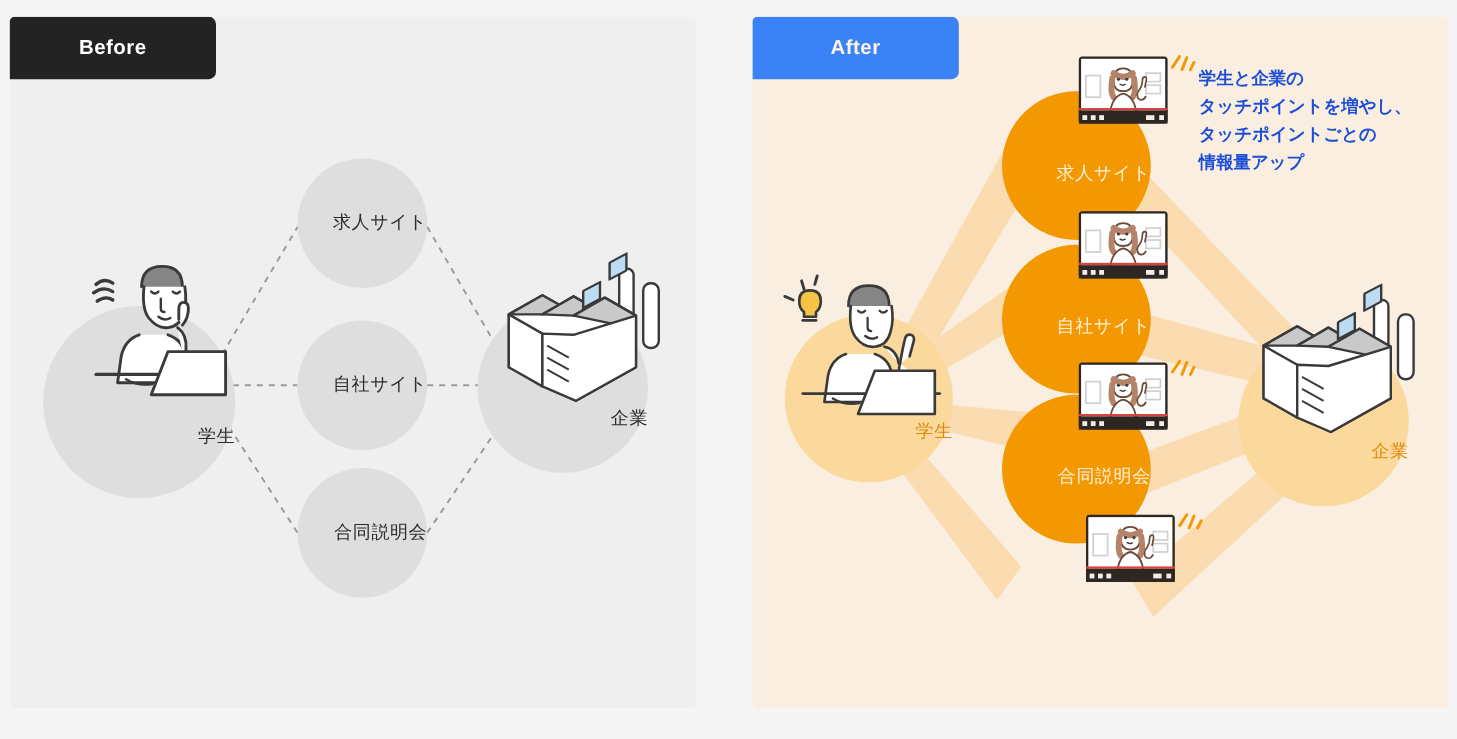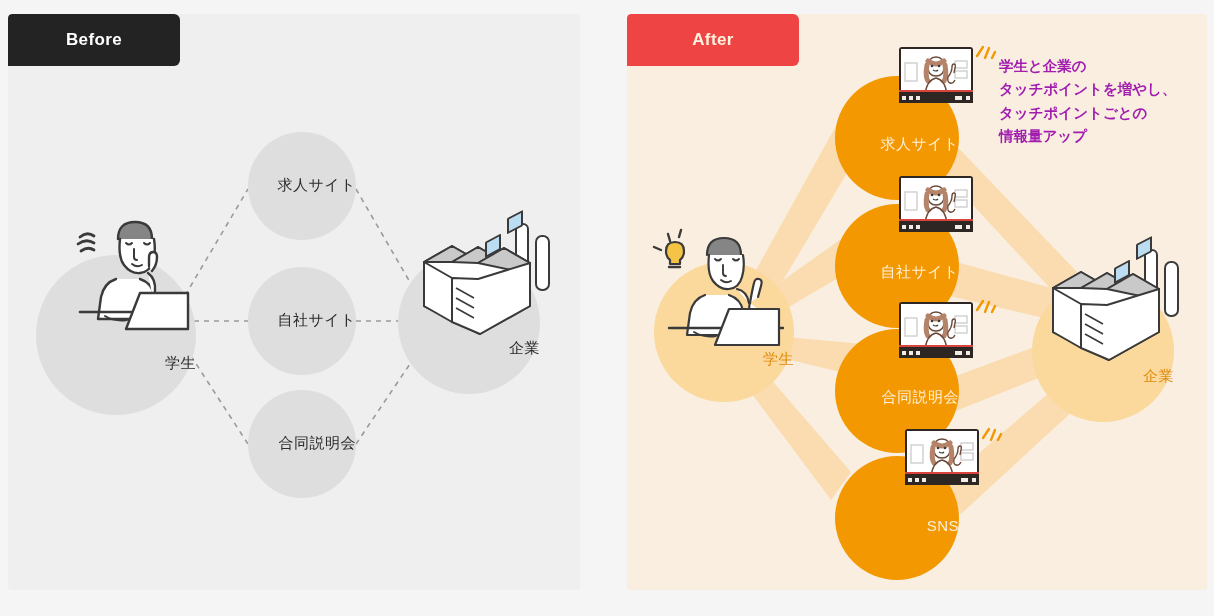--- a/index.html
+++ b/index.html
@@ -18,21 +18,21 @@
 
   .badge {
     position: absolute; top: 0; left: 0;
     height: 52px; width: 172px;
     display: flex; align-items: center; justify-content: center;
     font-size: 17px; font-weight: bold; letter-spacing: .4px;
     border-radius: 4px 6px 6px 0;
     z-index: 40;
   }
   .badge-before { background: #232323; color: #ffffff; }
-  .badge-after  { background: #ef4444; color: #fdf3df; }
+  .badge-after  { background: #3b82f6; color: #fdf3df; }
 
   .svg-layer { position: absolute; inset: 0; width: 100%; height: 100%; }
 
   
   .node {
     position: absolute; border-radius: 50%;
     display: flex; align-items: flex-end; justify-content: center;
   }
   .node .cap {
     position: absolute; width: 100%; text-align: right;
@@ -58,21 +58,21 @@
   .video .bar {
     position: absolute; left: 0; right: 0; bottom: 0; height: 11px;
     background: #2e2622;
   }
   .video .prog { position: absolute; left: 0; right: 0; bottom: 11px; height: 2px; background: #d8443c; }
   .video .ctl { position: absolute; bottom: 3.5px; width: 4px; height: 4px; background: #f2ece6; }
 
   
   .note {
     position: absolute; z-index: 40;
-    color: #a21caf; font-size: 14.5px; line-height: 1.62; font-weight: bold;
+    color: #1d4ed8; font-size: 14.5px; line-height: 1.62; font-weight: bold;
     white-space: pre-line;
   }
 </style>
 </head>
 <body>
 
 <div class="stage">
 
   <div class="panel panel-before">
 
@@ -298,23 +298,20 @@
       </div>
     </div>
     <svg class="art" style="left:344px; top:276px; width:28px; height:28px;" viewBox="0 0 28 28">
       <g stroke="#f39800" stroke-width="2.4" stroke-linecap="round">
         <path d="M6 20 L12 11"></path>
           <path d="M14 22 L18 12"></path>
           <path d="M21 22 L24 16"></path>
       </g>
     </svg>
 
-    <div class="node orange-node" style="left:208px; top:442px; width:124px; height:124px;">
-      <div class="cap" style="bottom:46px;">SNS</div>
-    </div>
     <div class="video" style="left:278px; top:415px;">
       <div class="screen">
         <svg viewBox="0 0 70 52" style="width:100%;height:100%;">
           <rect x="0" y="0" width="70" height="52" fill="#ffffff"></rect>
           <g stroke="#cfcfcf" stroke-width="1.4" fill="none">
             <rect x="4" y="14" width="12" height="18"></rect>
             <rect x="54" y="12" width="12" height="7"></rect>
             <rect x="54" y="22" width="12" height="7"></rect>
           </g>
           <g stroke="#6b4a3a" stroke-width="1.5" fill="none" stroke-linecap="round">

